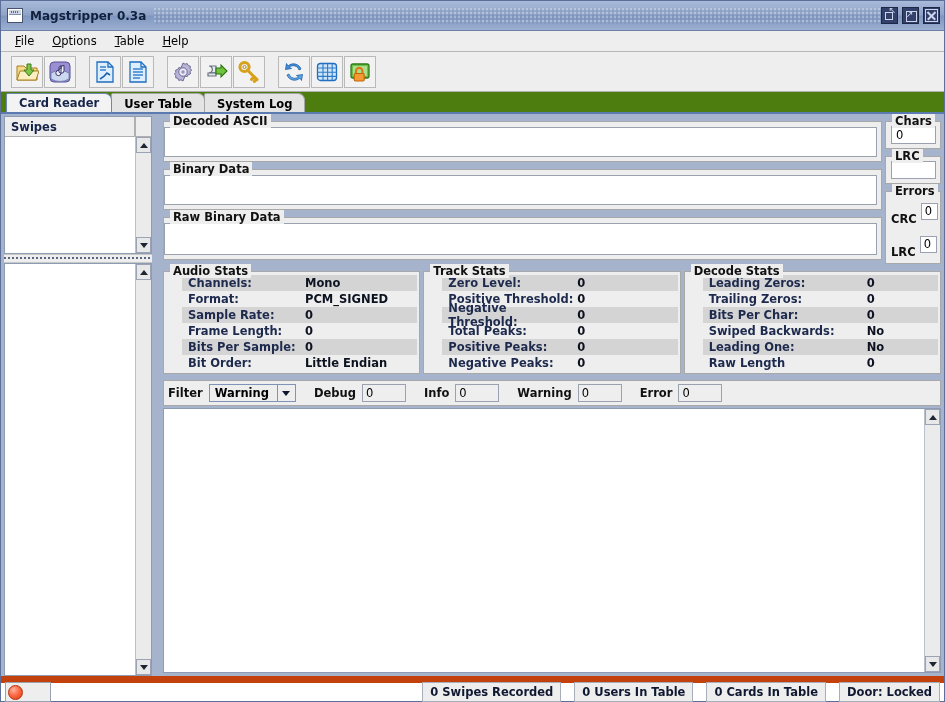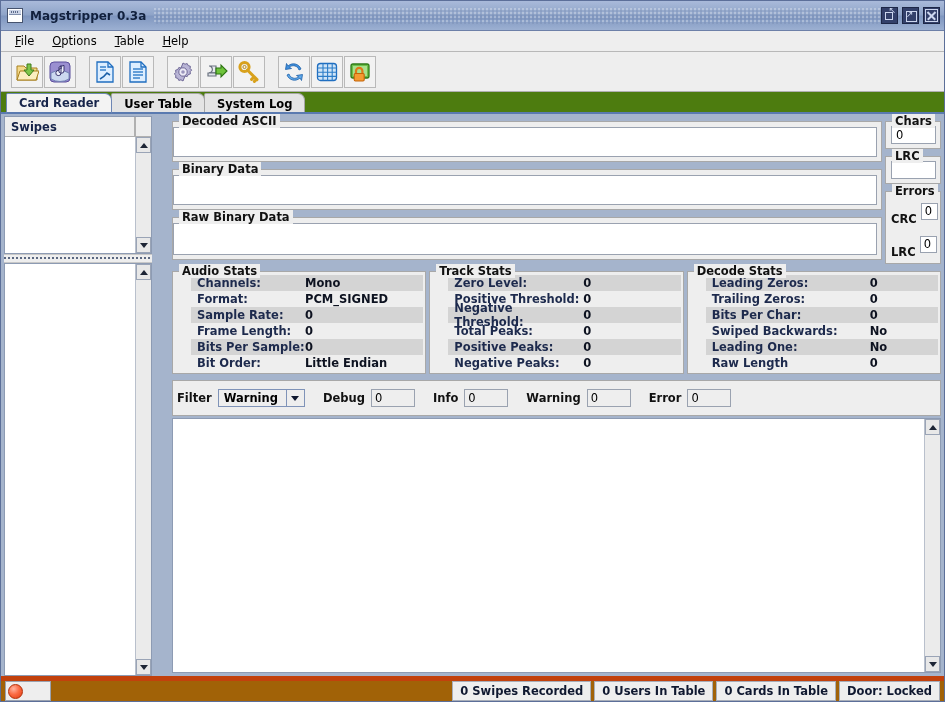--- a/index.html
+++ b/index.html
@@ -162,21 +162,21 @@
     z-index: 3;
     color: #16244a;
   }
 
   
   .content {
     flex: 1;
     background: #a5b4cc;
     display: flex;
     padding: 2px 3px 0 3px;
-    gap: 20px;
+    gap: 11px;
     min-height: 0;
   }
 
   
   .leftpane {
     width: 148px;
     display: flex; flex-direction: column;
     min-height: 0;
   }
   .table-box {
@@ -307,28 +307,28 @@
   .strow {
     display: flex;
     height: 16px;
     align-items: center;
     font-size: 11.5px;
     font-weight: bold;
   }
   .strow.alt { background: #d4d4d4; }
   .strow .k { color: #1d2a4d; padding-left: 6px; }
   .strow .v { color: #0d1220; }
-  .s1 .k { width: 114px; }
+  .s1 .k { width: 123px; }
   .s2 .k { width: 135px; }
   .s3 .k { width: 164px; }
 
   
   .filterbar {
     margin-top: 6px;
-    height: 36px;
+    height: 26px;
     background: #eeeeee;
     border: 1px solid #a8a8a8;
     display: flex; align-items: center;
     padding: 0 4px;
     gap: 6px;
     flex: none;
   }
   .fb-label { font-size: 11.5px; font-weight: bold; color: #111; }
   .combo {
     display: flex; align-items: stretch;
@@ -375,25 +375,25 @@
     background: #fff;
     min-height: 0;
     margin-top: 2px;
     margin-bottom: 3px;
   }
   .logarea { flex: 1; background: #fff; }
 
   
   .statusbar {
     height: 25px;
-    background: #a16207;
-    border-top: 5px solid #c2410c;
+    background: #ffffff;
+    border-top: 7px solid #c2410c;
     display: flex; align-items: center;
     padding: 2px 4px;
-    gap: 4px;
+    gap: 14px;
     flex: none;
   }
   .led-cell {
     width: 46px; height: 20px;
     border: 1px solid #9aa2b0;
     background: #eeeeee;
     display: flex; align-items: center;
     padding-left: 2px;
     flex: none;
   }

